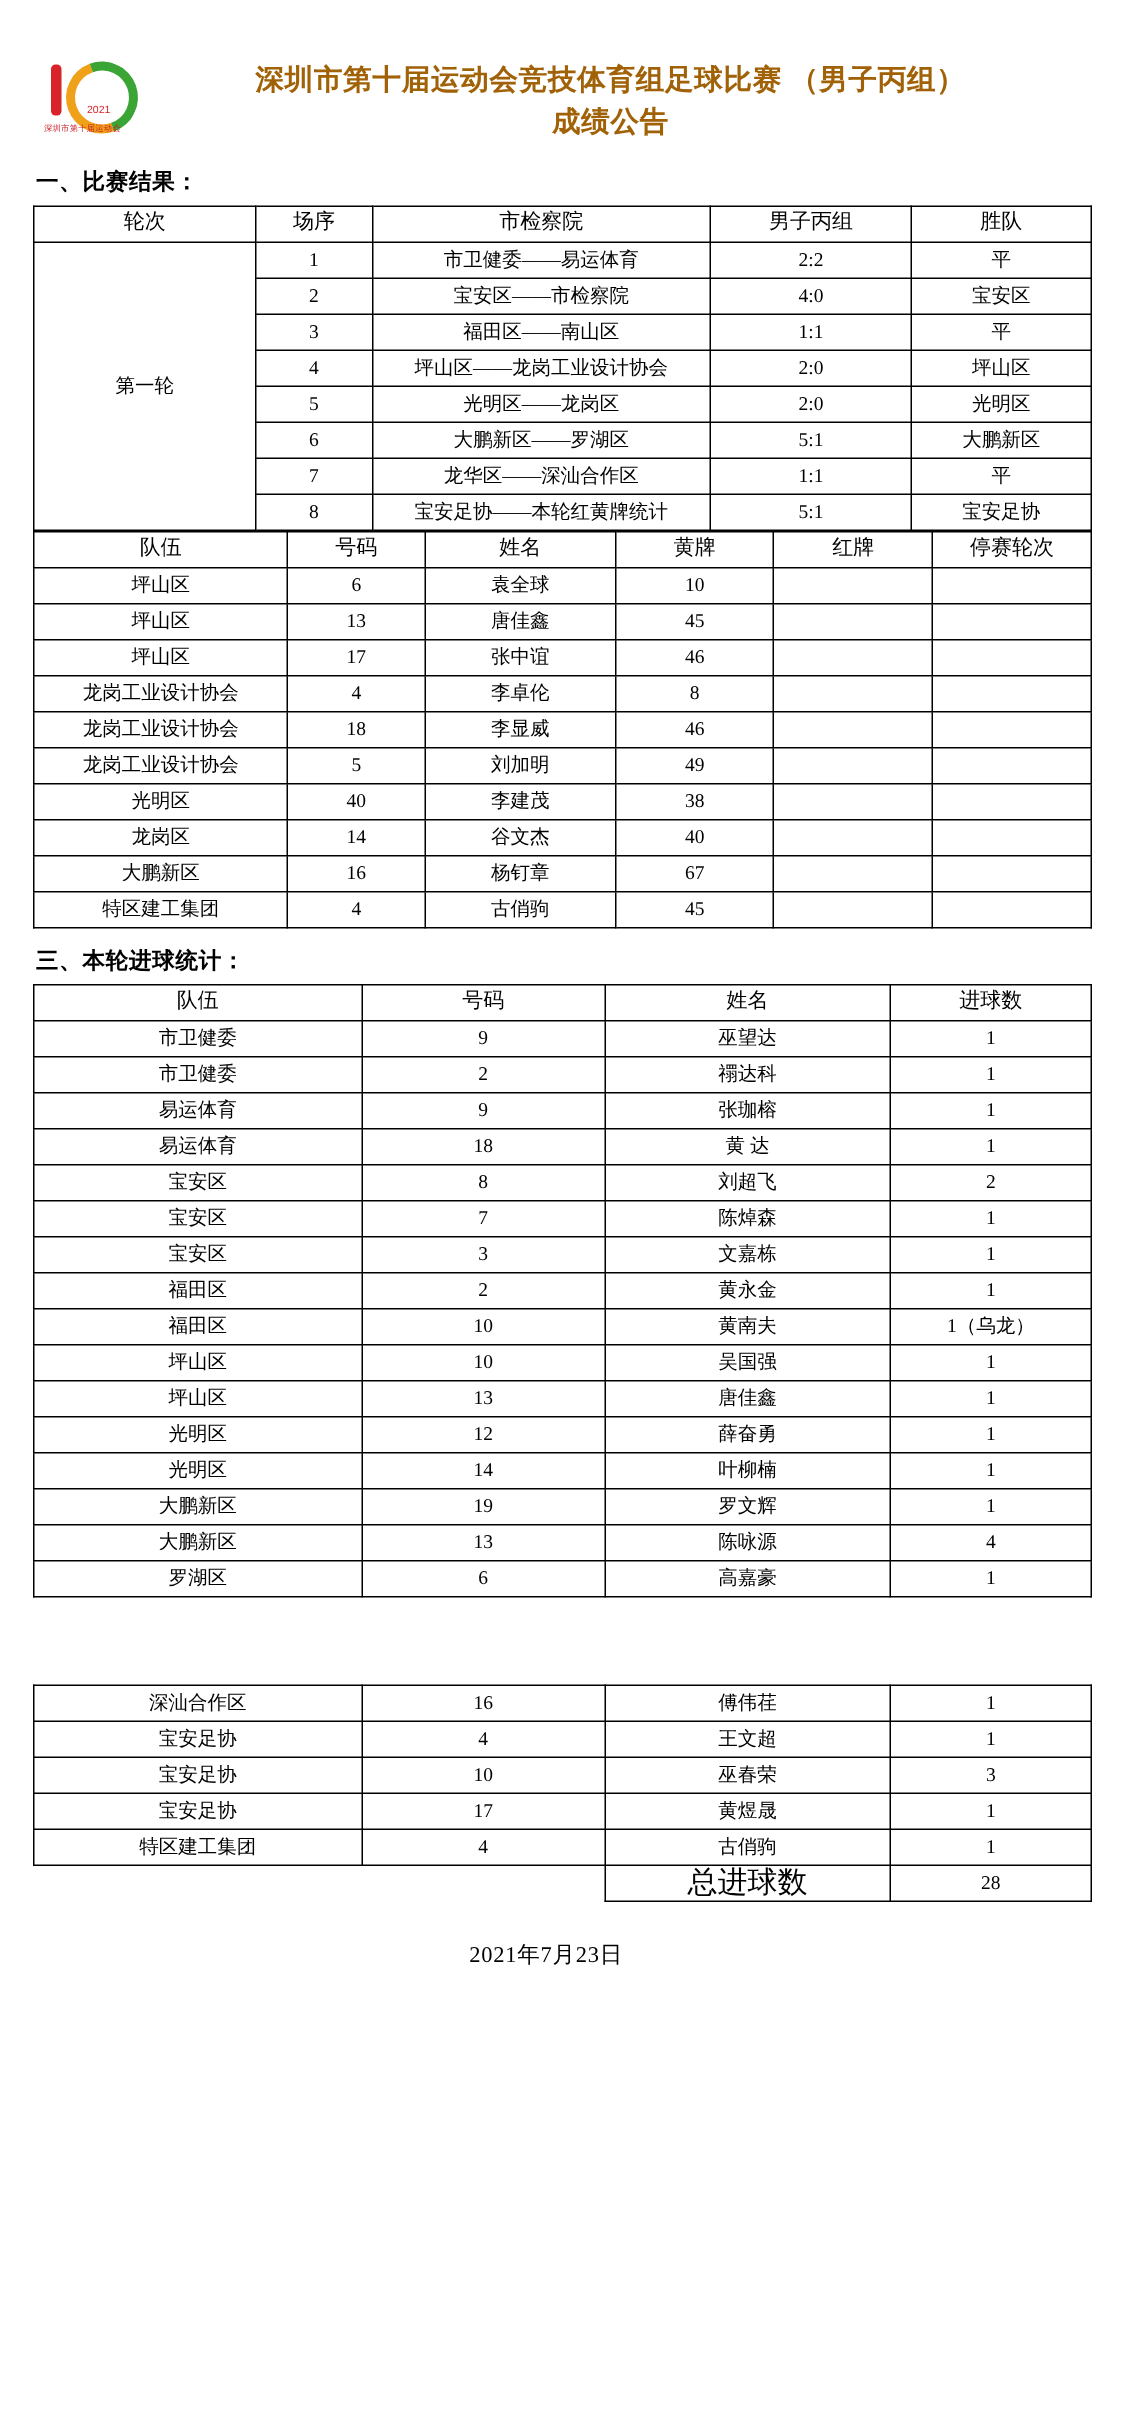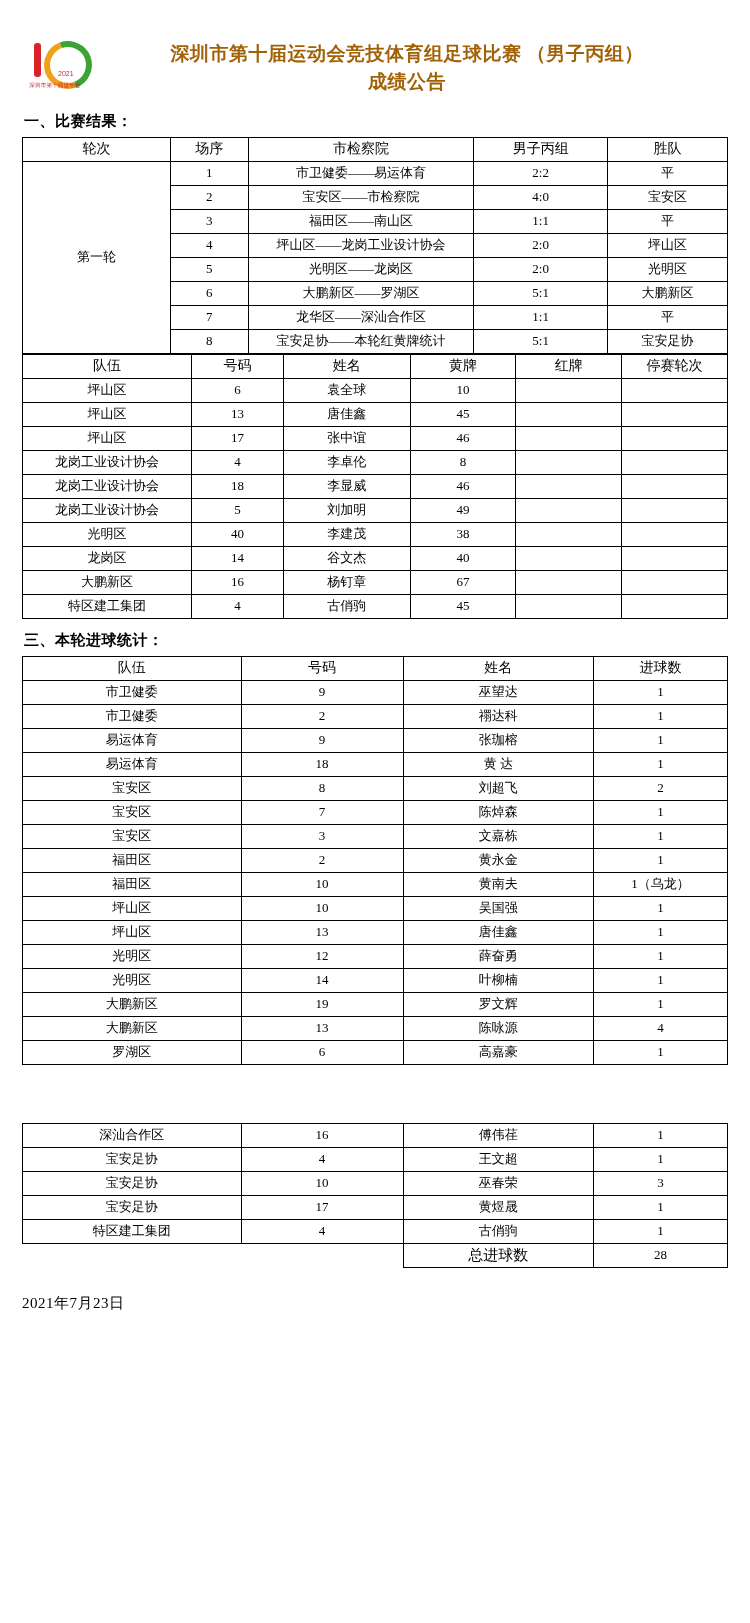--- a/index.html
+++ b/index.html
@@ -117,30 +117,30 @@
     padding: 0 2px;
     font-weight: normal;
   }
   table.grid th {
     font-size: 14px;
     margin-top: 28px;
   }
   .sec2 td, .sec3 td { height: 24px; }
   .total-label {
     font-weight: bold;
-    font-size: 15px;
+    font-size: 20px;
   }
   .borderless {
     border: none !important;
   }
   .spacer {
     height: 58px;
   }
   .date-line {
-    text-align: left;
+    text-align: center;
     font-size: 15px;
     padding: 26px 22px 0 0;
     letter-spacing: 0.5px;
   }
   .bottom-gap { height: 60px; }
 </style>
 </head>
 <body>
 
 <div class="page">

